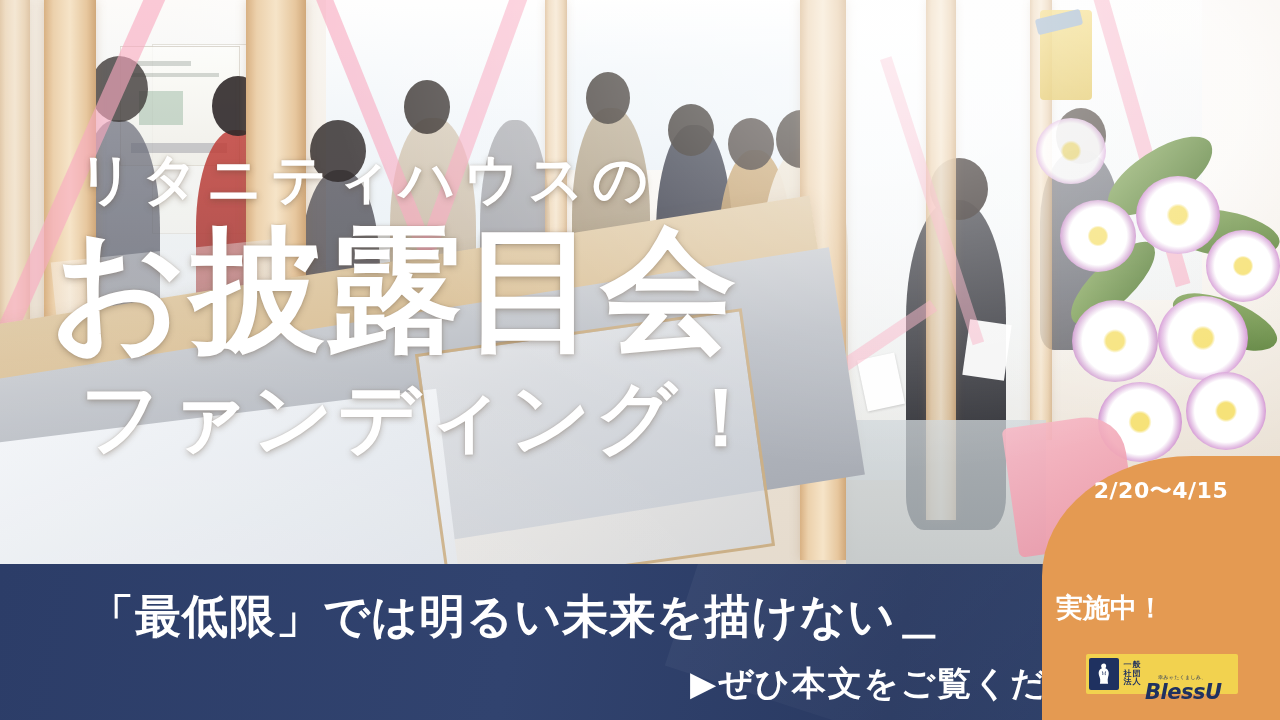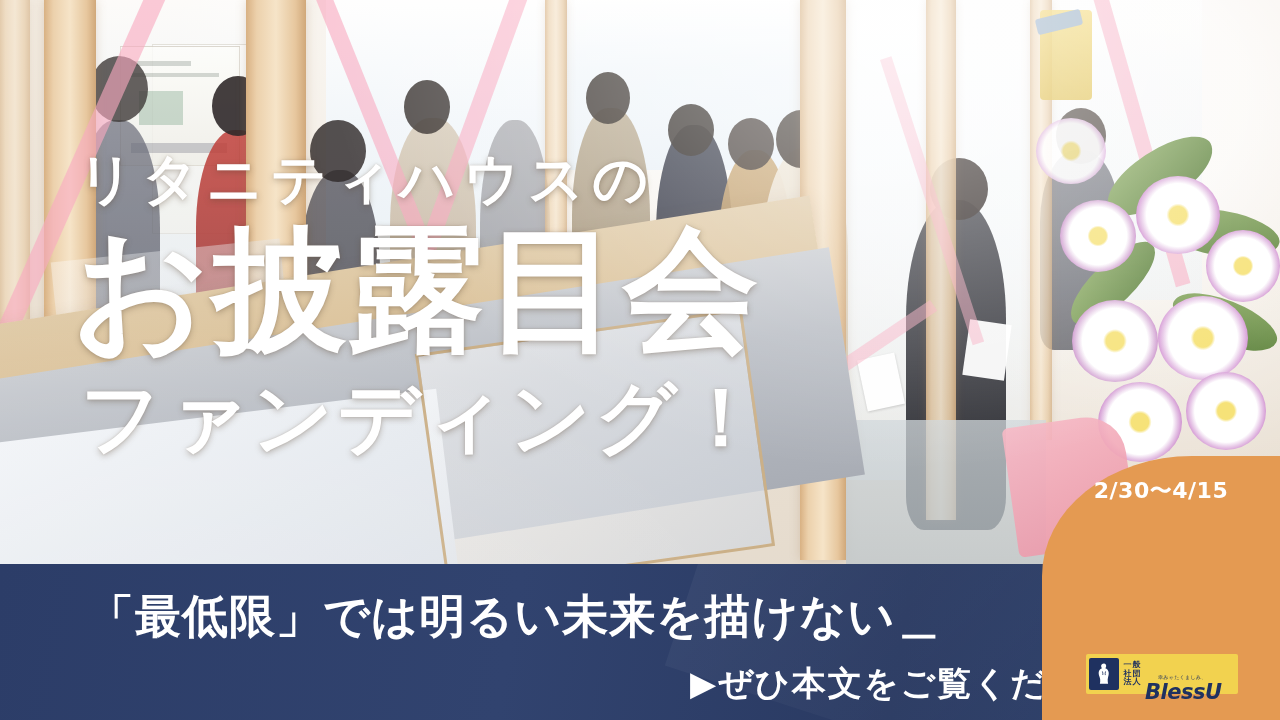--- a/index.html
+++ b/index.html
@@ -118,21 +118,21 @@
       radial-gradient(ellipse at 10% 95%, rgba(255,255,255,.18), rgba(255,255,255,0) 40%);
     pointer-events:none;
   }
 
   
   .headline{ position:absolute; left:0; top:0; width:1280px; color:#fff;
      text-shadow:0 2px 6px rgba(90,70,50,.35), 0 0 2px rgba(120,100,80,.25);
      font-family:"DejaVu Sans", sans-serif; font-weight:700;
   }
   .hl-1{ position:absolute; left:78px; top:152px; font-size:55px; letter-spacing:8px; line-height:1;}
-  .hl-2{ position:absolute; left:72px; top:222px; font-size:135px; letter-spacing:2px; line-height:1;}
+  .hl-2{ position:absolute; left:50px; top:222px; font-size:135px; letter-spacing:2px; line-height:1;}
   .hl-3{ position:absolute; left:80px; top:378px; font-size:80px; letter-spacing:4px; line-height:1;}
 
   
   .navy{
     position:absolute; left:0; top:564px; width:1280px; height:156px;
     background:linear-gradient(100deg,#2c3d68 0%, #31436f 40%, #2a3a62 70%, #32456f 100%);
     overflow:hidden;
   }
   .navy::after{
     content:""; position:absolute; left:700px; top:-120px; width:460px; height:300px;
@@ -299,21 +299,22 @@
     <div class="hl-1">リタニティハウスの</div>
     <div class="hl-2">お披露目会</div>
     <div class="hl-3">ファンディング！</div>
   </div>
 
   <div class="navy"></div>
   <div class="navy-l1">「最低限」では明るい未来を描けない＿</div>
   <div class="navy-l2">▶ぜひ本文をご覧ください</div>
 
   <div class="orange">
-    <div class="or-date">2/30〜4/15</div>
+    <div class="or-date">2/20〜4/15</div>
+    <div class="or-now">実施中！</div>
 
     <div class="logo">
       <div class="logo-sq">
         <svg width="18" height="24" viewBox="0 0 18 24" aria-hidden="true">
           <path d="M9 1.5c1.4 0 2.2 1.3 2.2 2.6 0 .9-.4 1.7-.9 2.2 1.6.5 2.9 1.9 3.3 3.6.4 1.8-.1 3.6-.5 5.2-.4 1.6-.6 3.2-.3 4.8l.3 1.9H4.9l.3-2.2c.2-1.6-.1-3.1-.6-4.6-.6-1.7-1.2-3.5-.8-5.3.4-1.7 1.7-3 3.2-3.4-.5-.6-.9-1.4-.9-2.2C6.1 2.8 7.2 1.5 9 1.5z" fill="#ffffff"></path>
           <path d="M7.4 9.4c.5 1.1.6 2.4.4 3.6M10.6 9.4c-.5 1.2-.6 2.5-.3 3.7" stroke="#1f3160" stroke-width=".8" fill="none"></path>
         </svg>
       </div>
       <div class="logo-kanji">
         <div class="row">

